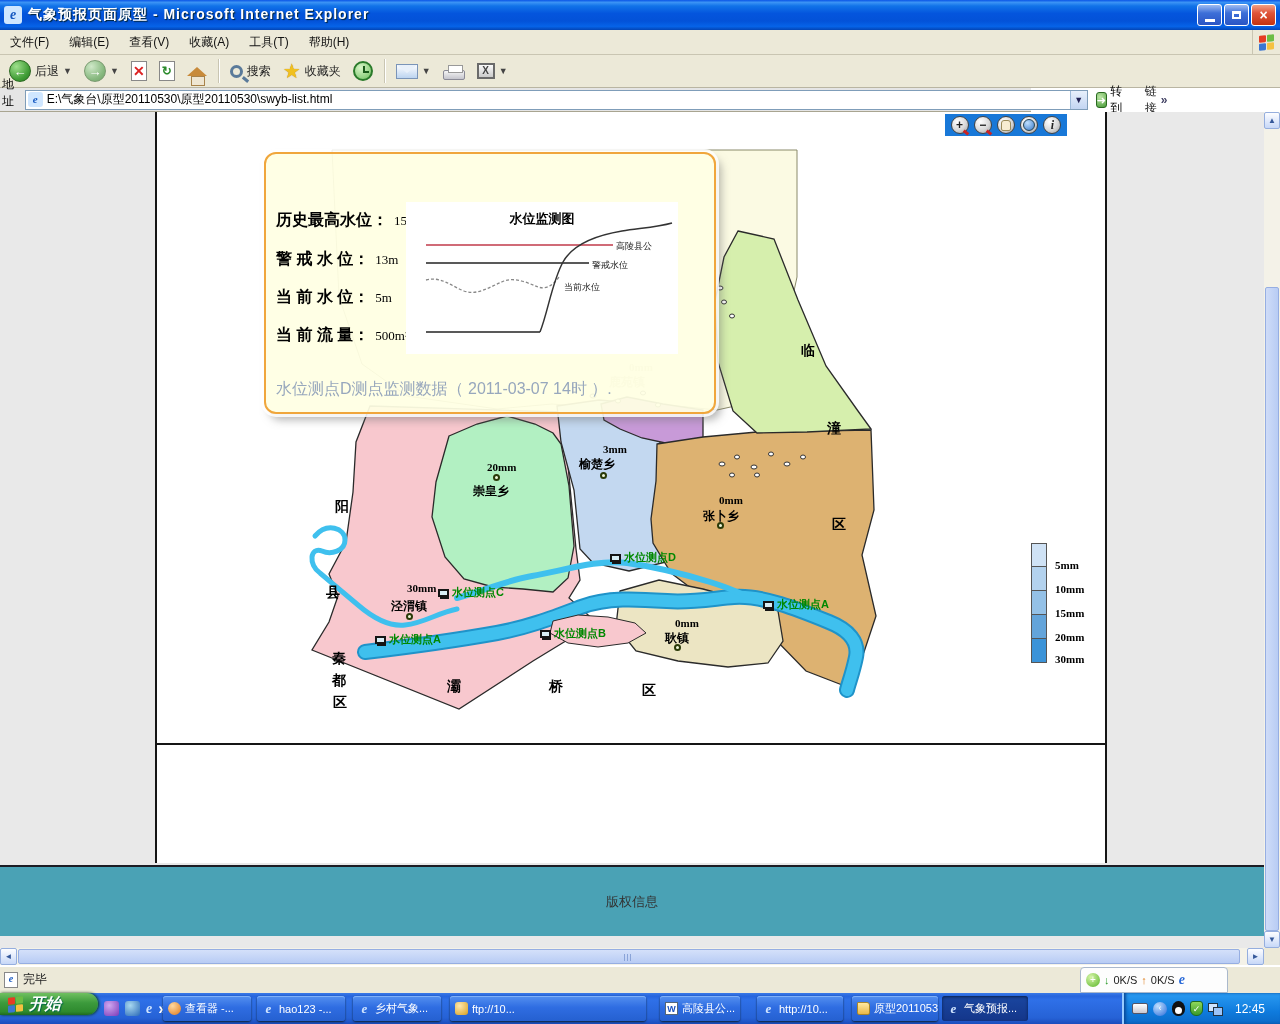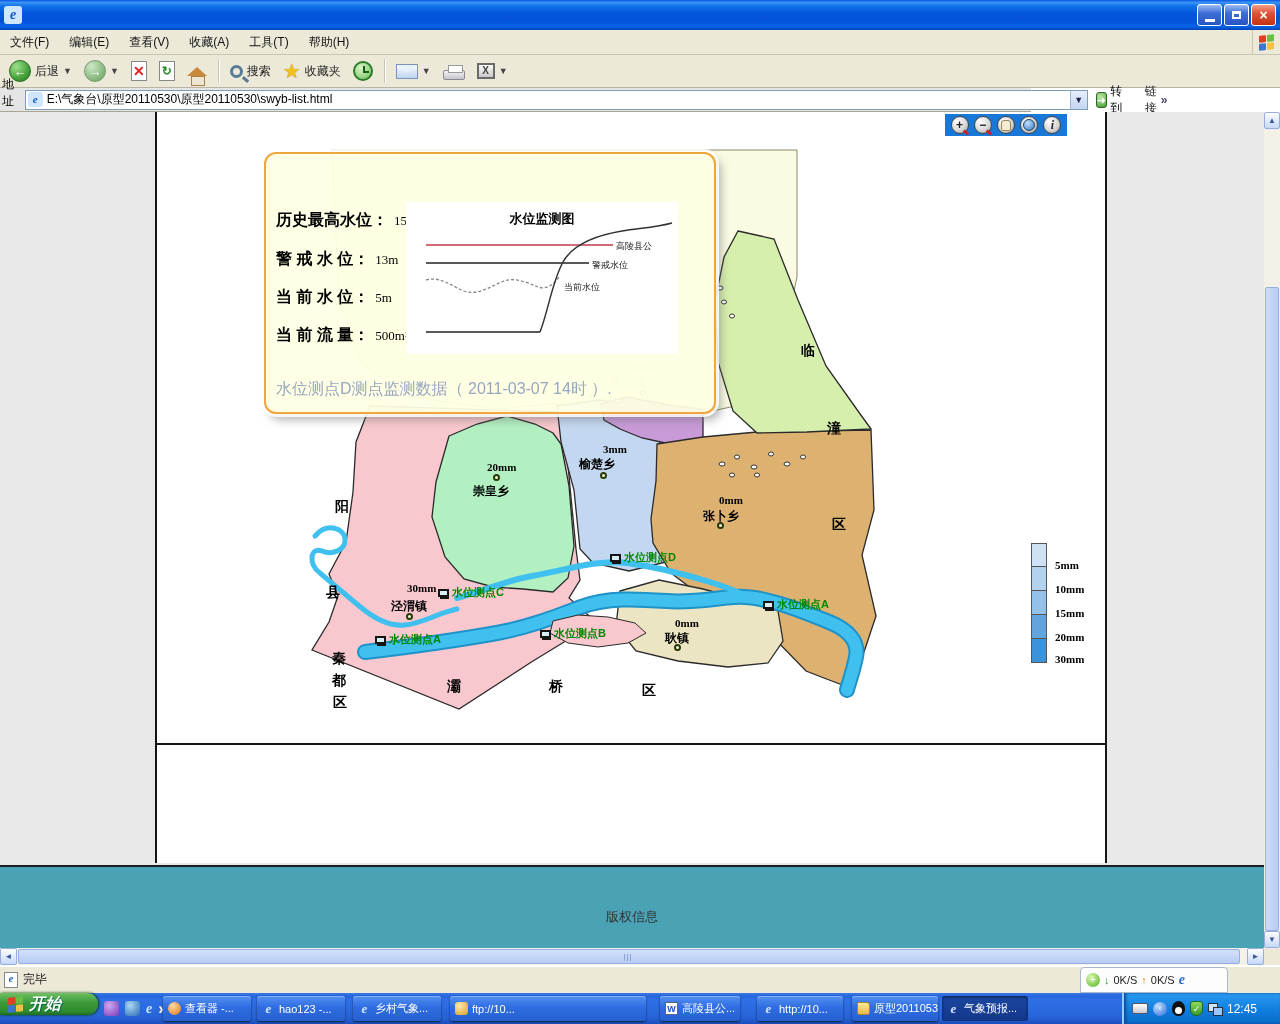--- a/index.html
+++ b/index.html
@@ -115,21 +115,21 @@
   #popup .ptitle { position:absolute; left:0; top:8px; width:100%; text-align:center; font-weight:bold; font-size:13px; color:#000; }
   .prow { position:absolute; left:10px; white-space:nowrap; }
   .prow .plabel { font-weight:bold; font-size:16px; color:#000; }
   .prow .pvalue { font-size:13px; font-family:"Liberation Serif",serif; margin-left:6px; }
   #pchart { position:absolute; left:140px; top:48px; width:272px; height:152px; background:#fff; }
   #pchart .ctitle { position:absolute; left:0; top:8px; width:100%; text-align:center; font-weight:bold; font-size:13px; }
   .clab { position:absolute; font-size:9px; font-family:"Liberation Serif",serif; color:#222; white-space:nowrap; }
   #pfoot { position:absolute; left:10px; bottom:12px; font-size:16px; color:#97a7bd; }
 
   
-  #footer { position:absolute; left:0; top:753px; width:1264px; height:102px; background:#4aa2b5; border-top:2px solid #1c1c24;
+  #footer { position:absolute; left:0; top:753px; width:1264px; height:71px; background:#4aa2b5; border-top:2px solid #1c1c24;
     display:flex; align-items:center; justify-content:center; font-size:13px; color:#333; }
   #vscroll { position:absolute; right:0; top:112px; width:16px; height:836px; background:#f4f2e8; }
   #hscroll { position:absolute; left:0; bottom:0; width:1264px; height:17px; background:#f4f2e8; }
   .sb-btn { position:absolute; background:linear-gradient(#fdfdff,#c7d8f8); border:1px solid #95aede; border-radius:2px;
     color:#35589a; font-size:8px; display:flex; align-items:center; justify-content:center; }
   .sb-thumb { position:absolute; background:linear-gradient(90deg,#cfdcf8,#b8ccf4); border:1px solid #96aee2; border-radius:2px; }
   #hthumb { top:1px; left:18px; width:1222px; height:15px; background:linear-gradient(#d4e0fa,#b8ccf4); }
   #hthumb:after { content:""; position:absolute; left:50%; top:4px; width:9px; height:7px; margin-left:-5px;
     background:repeating-linear-gradient(90deg,#8aa4d8 0 1px,transparent 1px 3px); }
   #corner { position:absolute; right:0; top:948px; width:16px; height:17px; background:#ece9d8; }
@@ -160,35 +160,36 @@
   .taskbtn.active { background:linear-gradient(#1a46a0,#14368a); box-shadow:inset 0 1px 3px #091f4a; }
   .tic { width:13px; height:13px; flex:0 0 auto; }
   .tic.e { background:transparent; color:#cfe4ff; font:bold italic 13px "Liberation Serif",serif; line-height:13px; text-align:center; }
   .tic.page { background:#fff; border:1px solid #567; color:#1a52c0; font:bold 9px "Liberation Sans",sans-serif; text-align:center; line-height:12px; }
   .tic.folder { background:linear-gradient(#ffe9a0,#e8b84a); border:1px solid #a8862a; border-radius:1px 3px 2px 2px; position:relative; }
   .tic.ball { border-radius:50%; background:radial-gradient(circle at 35% 30%,#ffd8a0,#e07818); }
   .tic.gold { border-radius:3px; background:radial-gradient(circle at 35% 30%,#ffe8b0,#d8a020); }
   #tray { position:absolute; right:0; top:0; width:158px; height:31px;
     background:linear-gradient(180deg,#2a9bf2,#0f7bdd 60%,#0a6ac8); border-left:2px solid #9cf; box-shadow:inset 2px 0 3px #0a4a9a;
     display:flex; align-items:center; gap:5px; padding-left:8px; }
-  #tray .time { color:#fff; font-size:12px; margin-left:0; }
+  #tray .time { color:#fff; font-size:12px; margin-left:8px; }
   .kbd { width:16px; height:11px; background:linear-gradient(#fff,#c8c8d0); border:1px solid #556; border-radius:2px; }
   .chevc { width:14px; height:14px; border-radius:50%; background:radial-gradient(circle at 35% 30%,#bfe0ff,#2a6ad8); color:#fff; font-size:9px; text-align:center; line-height:13px; }
   .qq { width:13px; height:15px; border-radius:50% 50% 45% 45%; background:#111; position:relative; }
   .qq:after { content:""; position:absolute; left:3px; top:6px; width:7px; height:7px; border-radius:50%; background:#fff; }
   .shield { width:13px; height:15px; border-radius:3px 3px 6px 6px; background:linear-gradient(#8fd85a,#3a9a2a); border:1px solid #1f6a1f; color:#fff; font-size:9px; text-align:center; line-height:14px; }
   .net { width:14px; height:12px; position:relative; }
   .net:before,.net:after { content:""; position:absolute; width:8px; height:7px; background:#cfe4ff; border:1px solid #234; }
   .net:after { left:5px; top:4px; background:#9cc4f8; }
 </style>
 </head>
 <body>
 
 <div id="titlebar">
   <span class="ie-logo">e</span>
+  <span class="title">气象预报页面原型 - Microsoft Internet Explorer</span>
   <span class="winbtns">
     <span class="wbtn">
         <span class="glyph-min"></span>
       </span>
     <span class="wbtn">
         <span class="glyph-restore"></span>
       </span>
     <span class="wbtn close">×</span>
   </span>
 </div>

